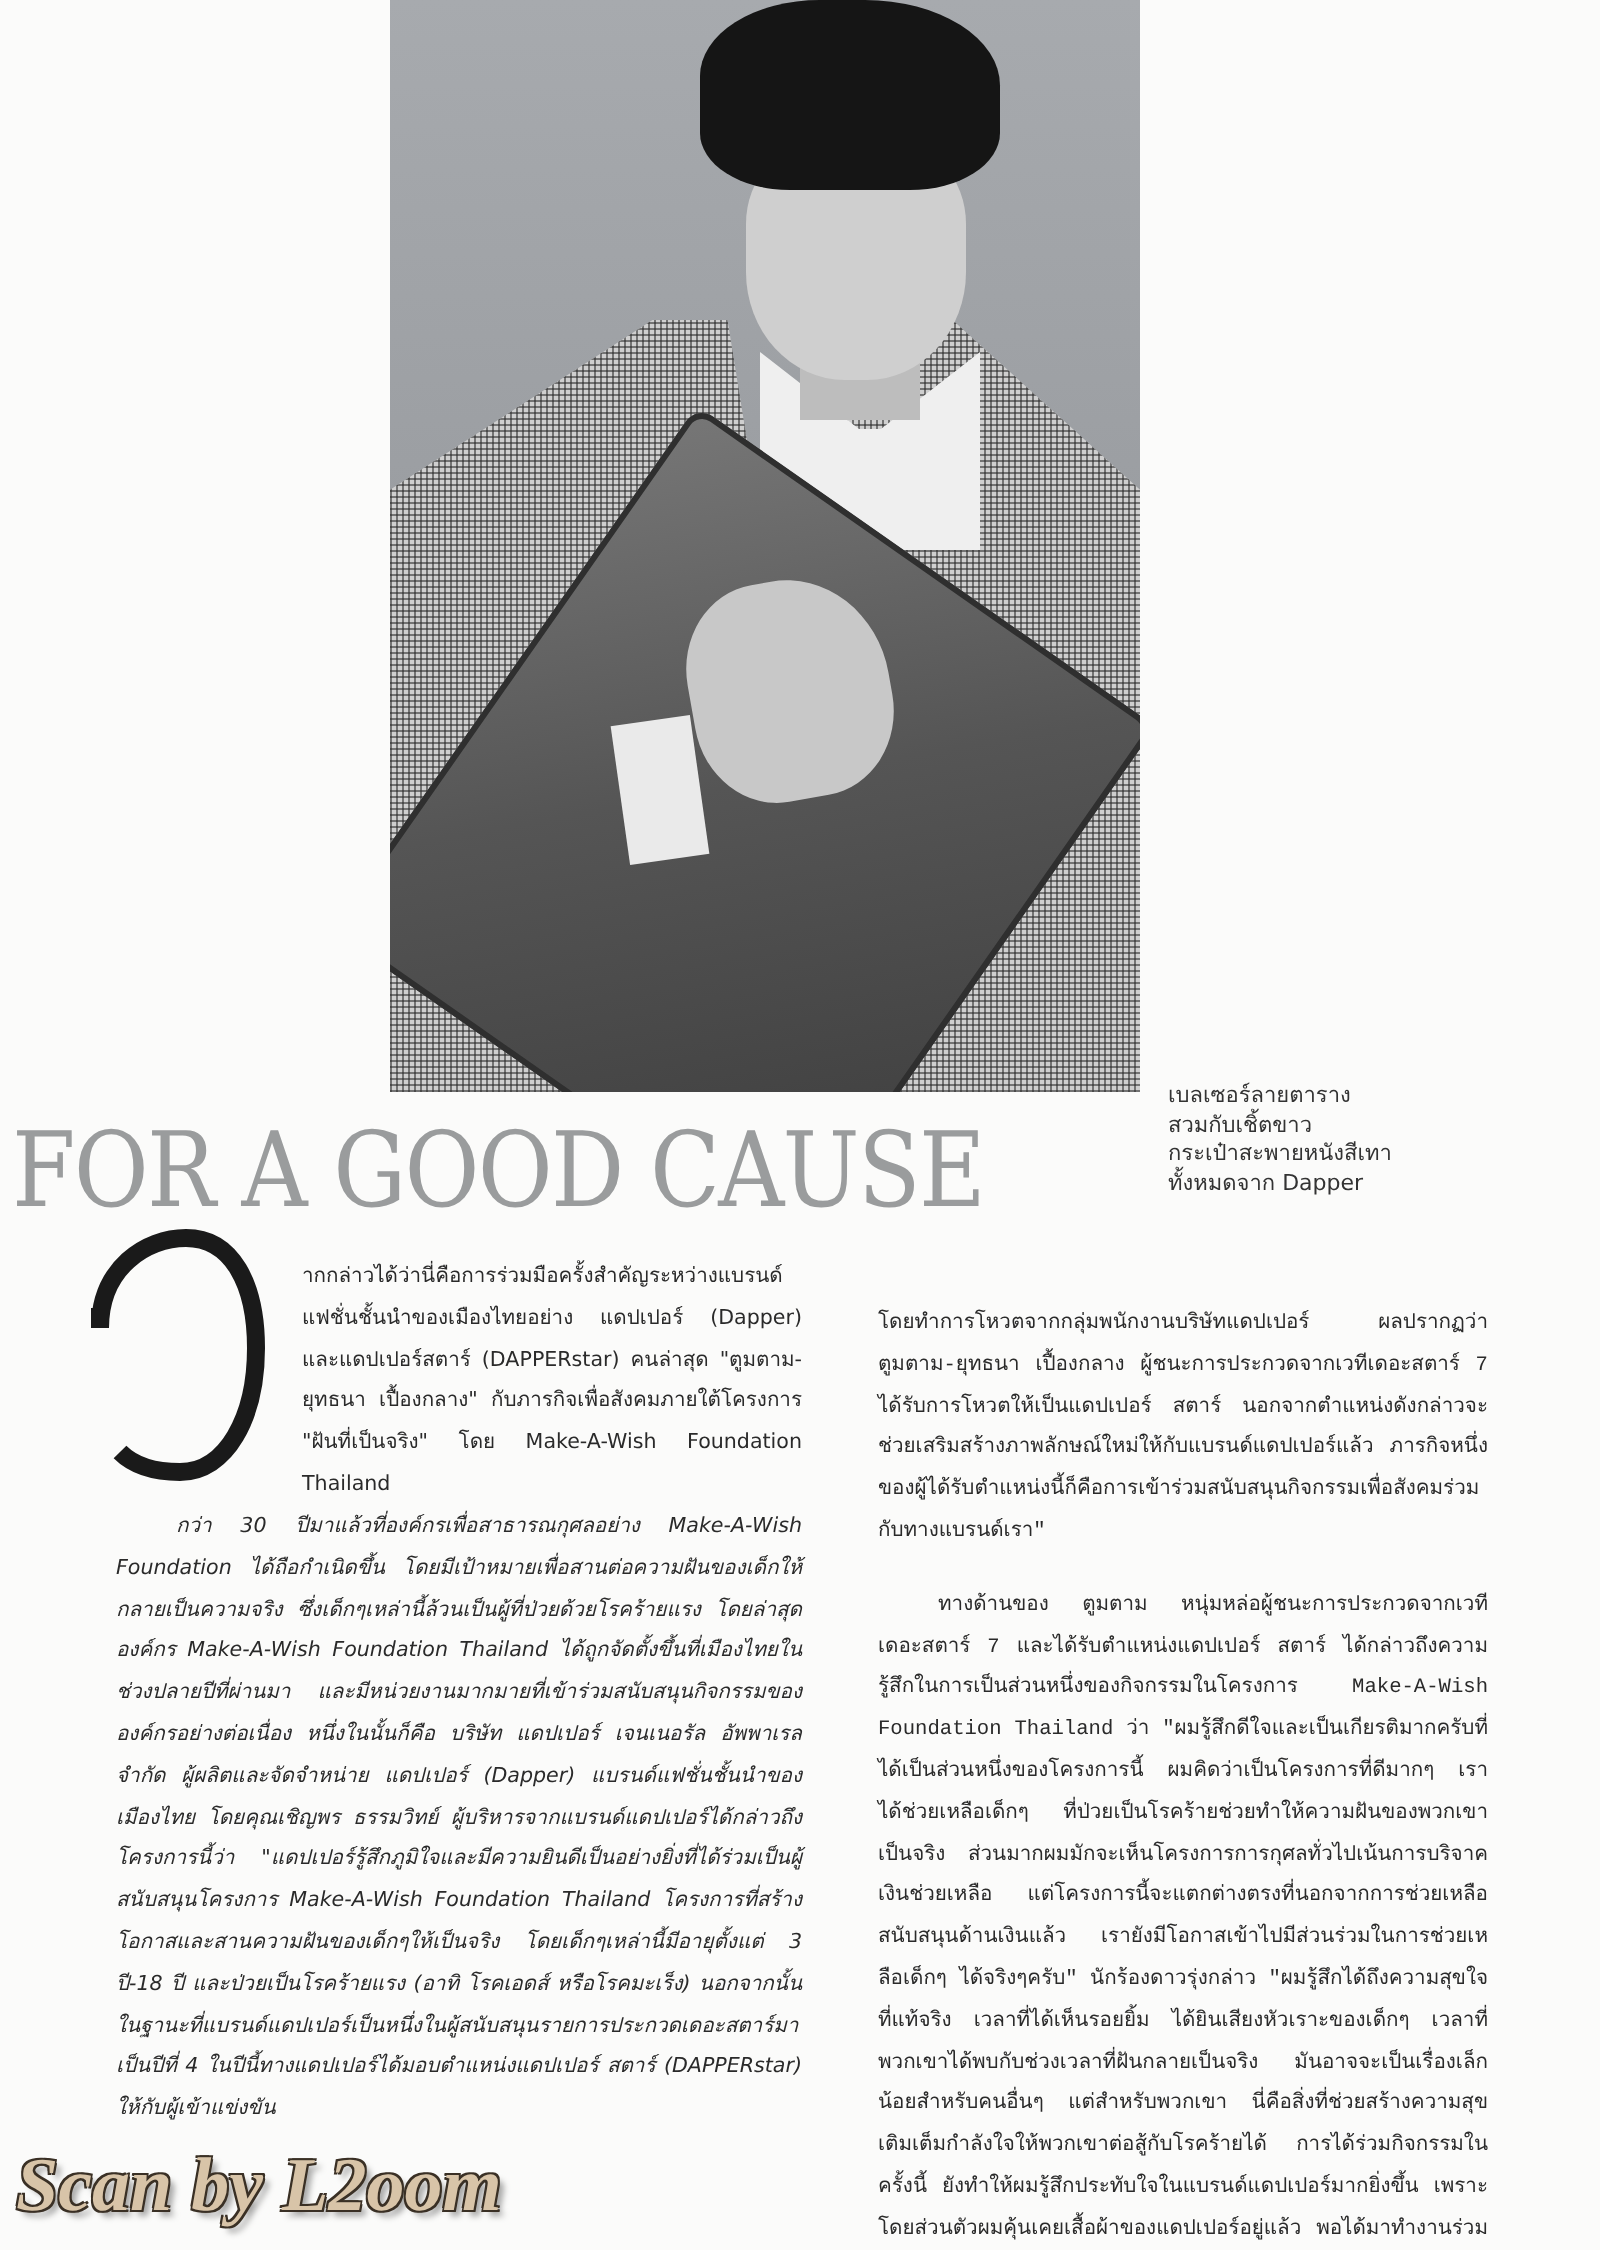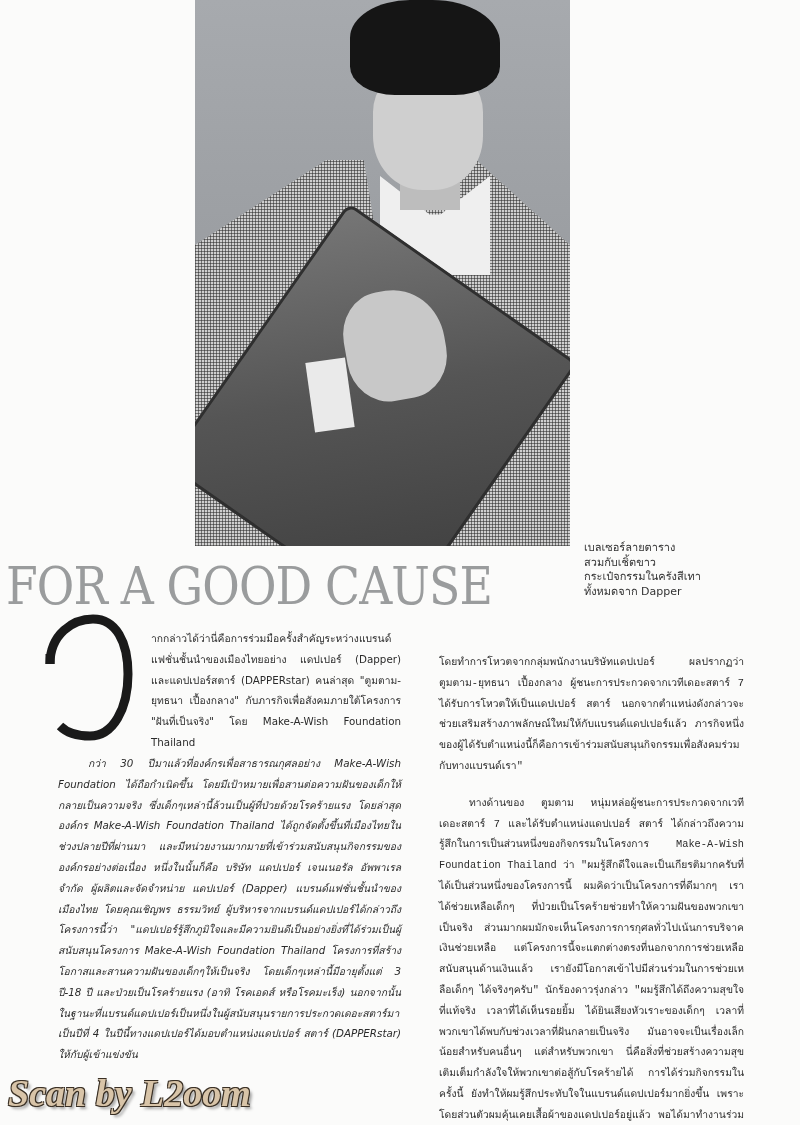--- a/index.html
+++ b/index.html
@@ -79,21 +79,21 @@
   <div class="face"></div>
   <div class="hair"></div>
   <div class="bag"></div>
   <div class="cuff"></div>
   <div class="hand"></div>
 </div>
 
 <div class="caption">
   <div>เบลเซอร์ลายตาราง</div>
   <div>สวมกับเชิ้ตขาว</div>
-  <div>กระเป๋จกรรมในครังสีเทา</div>
+  <div>กระเป๋าสะพายหนังสีเทา</div>
   <div>
     <span>ทั้งหมดจาก</span>
     <span class="brand">Dapper</span>
   </div>
 </div>
 
 <h1 class="headline">FOR A GOOD CAUSE</h1>
 
 <div class="dropcap">
   <svg width="95" height="128" viewBox="0 0 95 128">

